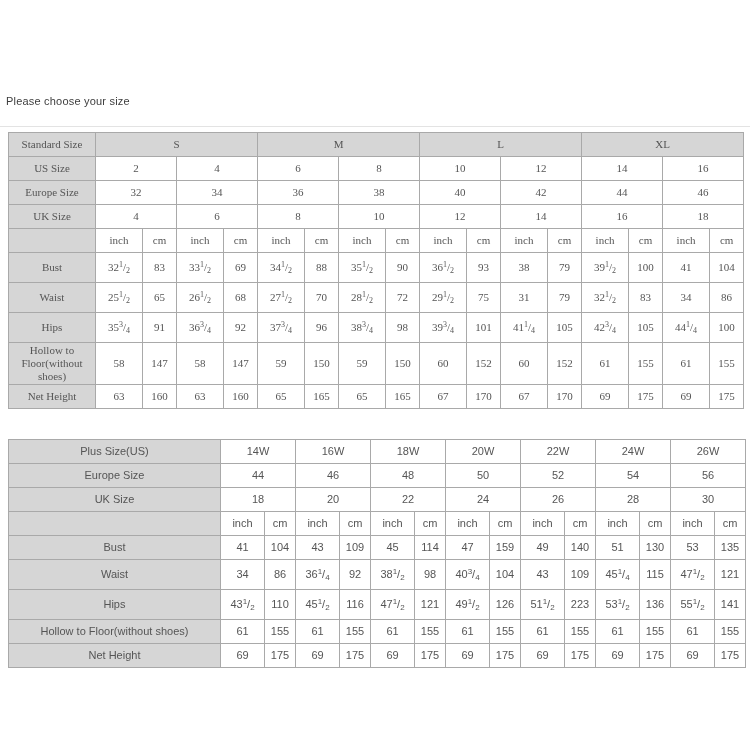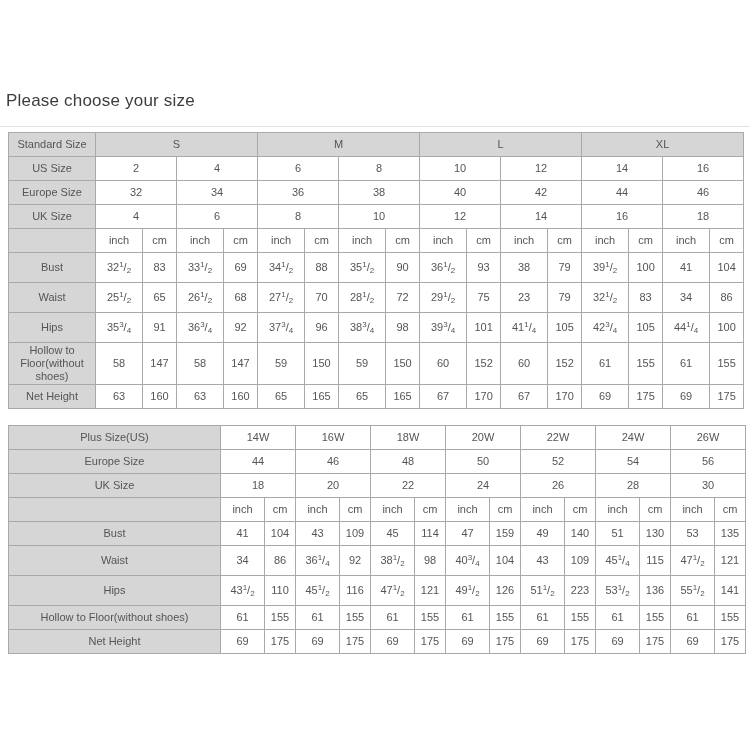--- a/index.html
+++ b/index.html
@@ -5,59 +5,59 @@
   html, body { margin: 0; padding: 0; }
   body {
     width: 750px; height: 750px;
     background: #ffffff;
     font-family: "Liberation Sans", "DejaVu Sans", sans-serif;
     color: #555555;
     overflow: hidden;
   }
   .page { padding-top: 92px; }
   .title {
-    font-size: 17px;
+    font-size: 11px;
     font-weight: 400;
     color: #3d3d3d;
     margin: 0 15px 0 6px;
     line-height: 18px;
     letter-spacing: 0.2px;
   }
   .divider { border-top: 1px solid #e3e3e3; margin-top: 16px; height: 0; }
   table.size-table {
     border-collapse: collapse;
     table-layout: fixed;
     margin-left: 8px;
     font-size: 11px;
     color: #555555;
     text-align: center;
   }
   .t1 { margin-top: 5px; }
-  .t2 { margin-top: 16px; }
+  .t2 { margin-top: 30px; }
   table.size-table td {
     border: 1px solid #a9a9a9;
     padding: 1px 2px;
     height: 21px;
     line-height: 13px;
     vertical-align: middle;
     overflow: hidden;
   }
   table.size-table td.hdr { background: #d6d6d6; }
   tr.frac-row td { height: 27px; }
   sup, sub { font-size: 8px; line-height: 0; }
   sup { vertical-align: 4px; }
   sub { vertical-align: -2px; }
 </style>
 </head>
 <body>
 
 <div class="page">
   <h2 class="title">Please choose your size</h2>
   <div class="divider"></div>
-  <table class="size-table t1" style="width: 735px;">
+  <table class="size-table t1" style="width: 735px; font-family: Liberation Serif, serif;">
       <colgroup>
         <col style="width: 87px;">
         <col style="width: 47px;">
         <col style="width: 34px;">
         <col style="width: 47px;">
         <col style="width: 34px;">
         <col style="width: 47px;">
         <col style="width: 34px;">
         <col style="width: 47px;">
         <col style="width: 34px;">
@@ -154,21 +154,21 @@
           <td>25<sup>1</sup>/<sub>2</sub></td>
           <td>65</td>
           <td>26<sup>1</sup>/<sub>2</sub></td>
           <td>68</td>
           <td>27<sup>1</sup>/<sub>2</sub></td>
           <td>70</td>
           <td>28<sup>1</sup>/<sub>2</sub></td>
           <td>72</td>
           <td>29<sup>1</sup>/<sub>2</sub></td>
           <td>75</td>
-          <td>23</td>
+          <td>31</td>
           <td>79</td>
           <td>32<sup>1</sup>/<sub>2</sub></td>
           <td>83</td>
           <td>34</td>
           <td>86</td>
         </tr>
         <tr class="frac-row">
           <td class="hdr">Hips</td>
           <td>35<sup>3</sup>/<sub>4</sub></td>
           <td>91</td>

